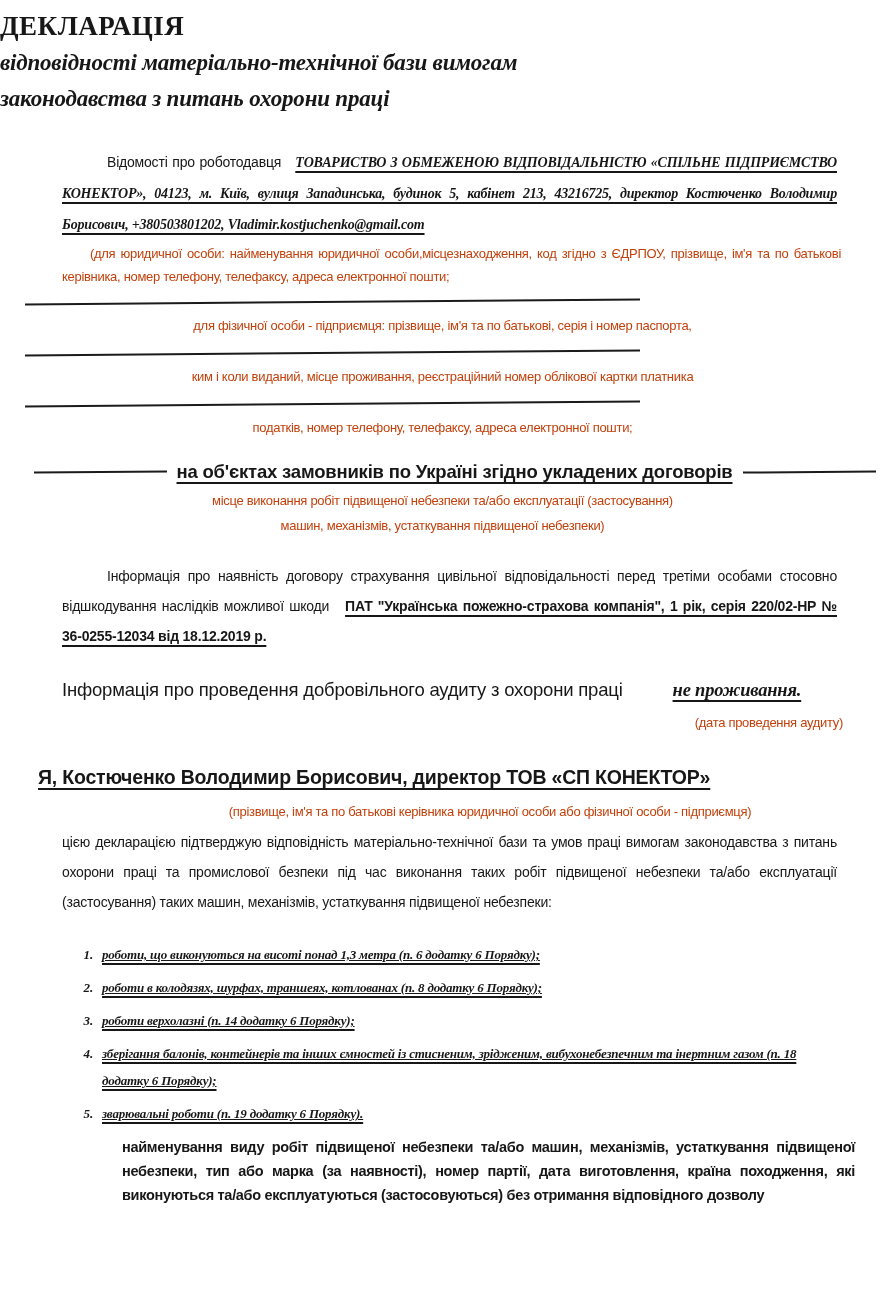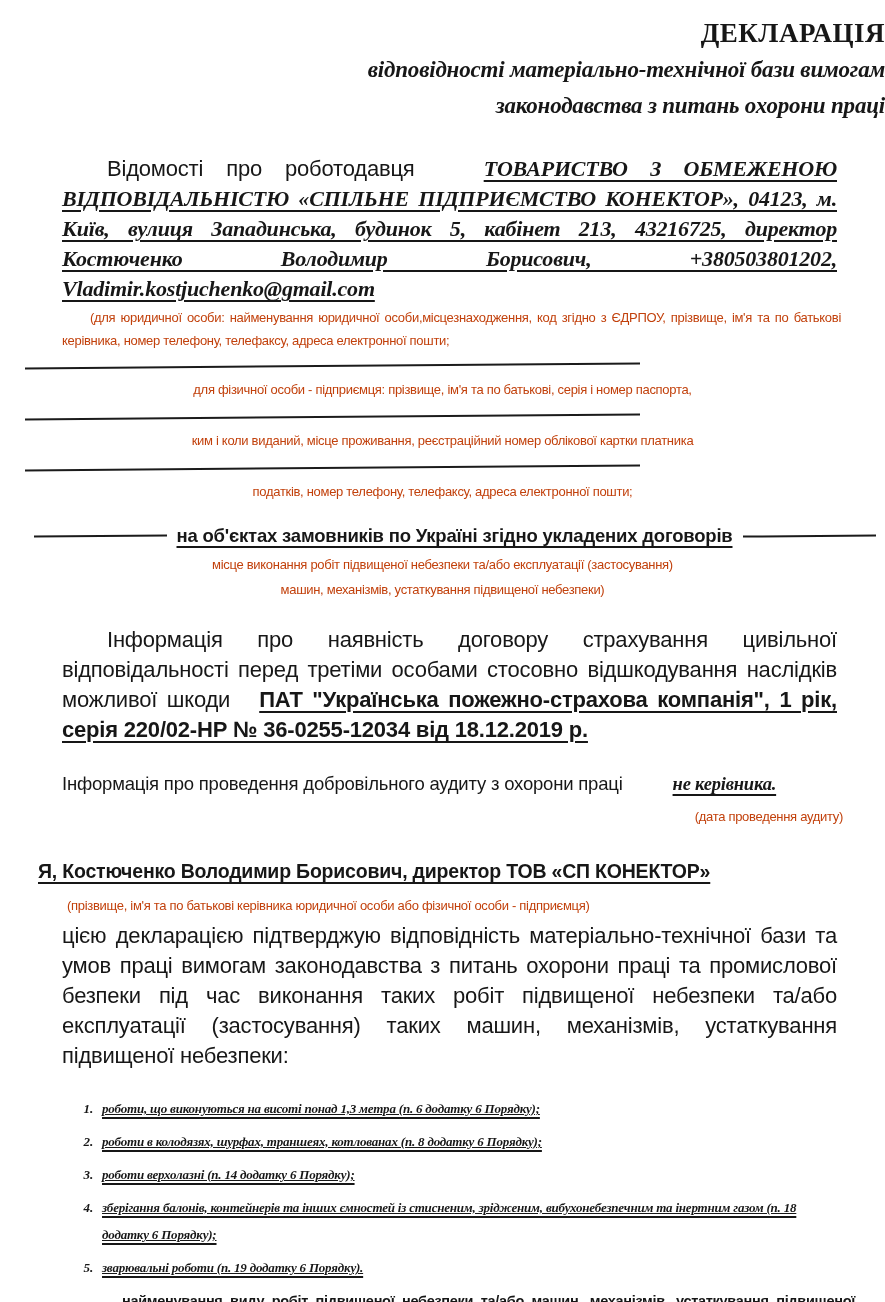--- a/index.html
+++ b/index.html
@@ -7,33 +7,33 @@
     position:relative;
     width:885px;height:1302px;
     margin:0 auto;
     background:#ffffff;
     color:#171717;
     font-family:"Liberation Sans",sans-serif;
     overflow:hidden;
     letter-spacing:-0.2px;
   }
   
-  .title-block{padding-top:14px;text-align:right;}
+  .title-block{padding-top:7px;text-align:left;}
   .title-main{
     font-family:"Liberation Serif",serif;
     font-weight:700;font-size:27px;line-height:38px;letter-spacing:0.5px;
   }
   .title-sub{
     font-family:"Liberation Serif",serif;
     font-style:italic;font-weight:700;font-size:23px;line-height:36px;
   }
   
   .para{
     margin:0 48px 0 62px;
-    font-size:22px;line-height:30px;
+    font-size:14px;line-height:30px;
     text-align:justify;
   }
   .indent{text-indent:45px;}
   .filled{
     font-family:"Liberation Serif",serif;
     font-style:italic;font-weight:700;
     text-decoration:underline;
     text-decoration-thickness:2px;
     text-underline-offset:4px;
   }
@@ -74,21 +74,21 @@
   }
   
   .declarant{
     margin:28px 48px 0 38px;
     font-size:19.5px;line-height:30px;
     font-weight:700;
     text-decoration:underline;
     text-decoration-thickness:2px;
     text-underline-offset:4px;
   }
-  .declarant-hint{margin:8px 0 0 67px;text-align:left;}
+  .declarant-hint{margin:8px 0 0 95px;text-align:center;}
   
   ol.works{
     margin:24px 40px 0 66px;
     padding-left:30px;
     font-family:"Liberation Serif",serif;
     font-style:italic;font-weight:700;
     font-size:13px;line-height:27px;text-decoration:underline;
   }
   ol.works li{margin-bottom:6px;padding-left:6px;}
   ol.works li span{
@@ -137,21 +137,21 @@
   <div class="hint hint-center" style="margin-top:6px;">місце виконання робіт підвищеної небезпеки та/або експлуатації (застосування)</div>
   <div class="hint hint-center" style="margin-top:2px;">машин, механізмів, устаткування підвищеної небезпеки)</div>
 
   <p class="para indent" style="margin-top:24px;">
     <span>Інформація про наявність договору страхування цивільної відповідальності перед третіми особами стосовно відшкодування наслідків можливої шкоди</span>&nbsp;&nbsp;
     <span class="filled-upright">ПАТ "Українська пожежно-страхова компанія", 1 рік, серія 220/02-НР № 36-0255-12034 від 18.12.2019 р.</span>
   </p>
 
   <div class="audit-row">
     <span>Інформація про проведення добровільного аудиту з охорони праці</span>
-    <span class="filled">не керівника.</span>
+    <span class="filled">не проживання.</span>
   </div>
   <div class="hint hint-right">(дата проведення аудиту)</div>
 
   <div class="declarant">Я, Костюченко Володимир Борисович, директор ТОВ «СП КОНЕКТОР»</div>
   <div class="hint declarant-hint">(прізвище, ім'я та по батькові керівника юридичної особи або фізичної особи - підприємця)</div>
   <p class="para" style="margin-top:4px;">цією декларацією підтверджую відповідність матеріально-технічної бази та умов праці вимогам законодавства з питань охорони праці та промислової безпеки під час виконання таких робіт підвищеної небезпеки та/або експлуатації (застосування) таких машин, механізмів, устаткування підвищеної небезпеки:</p>
 
   <ol class="works">
     <li><span>роботи, що виконуються на висоті понад 1,3 метра (п. 6 додатку 6 Порядку);</span></li>
     <li><span>роботи в колодязях, шурфах, траншеях, котлованах (п. 8 додатку 6 Порядку);</span></li>

